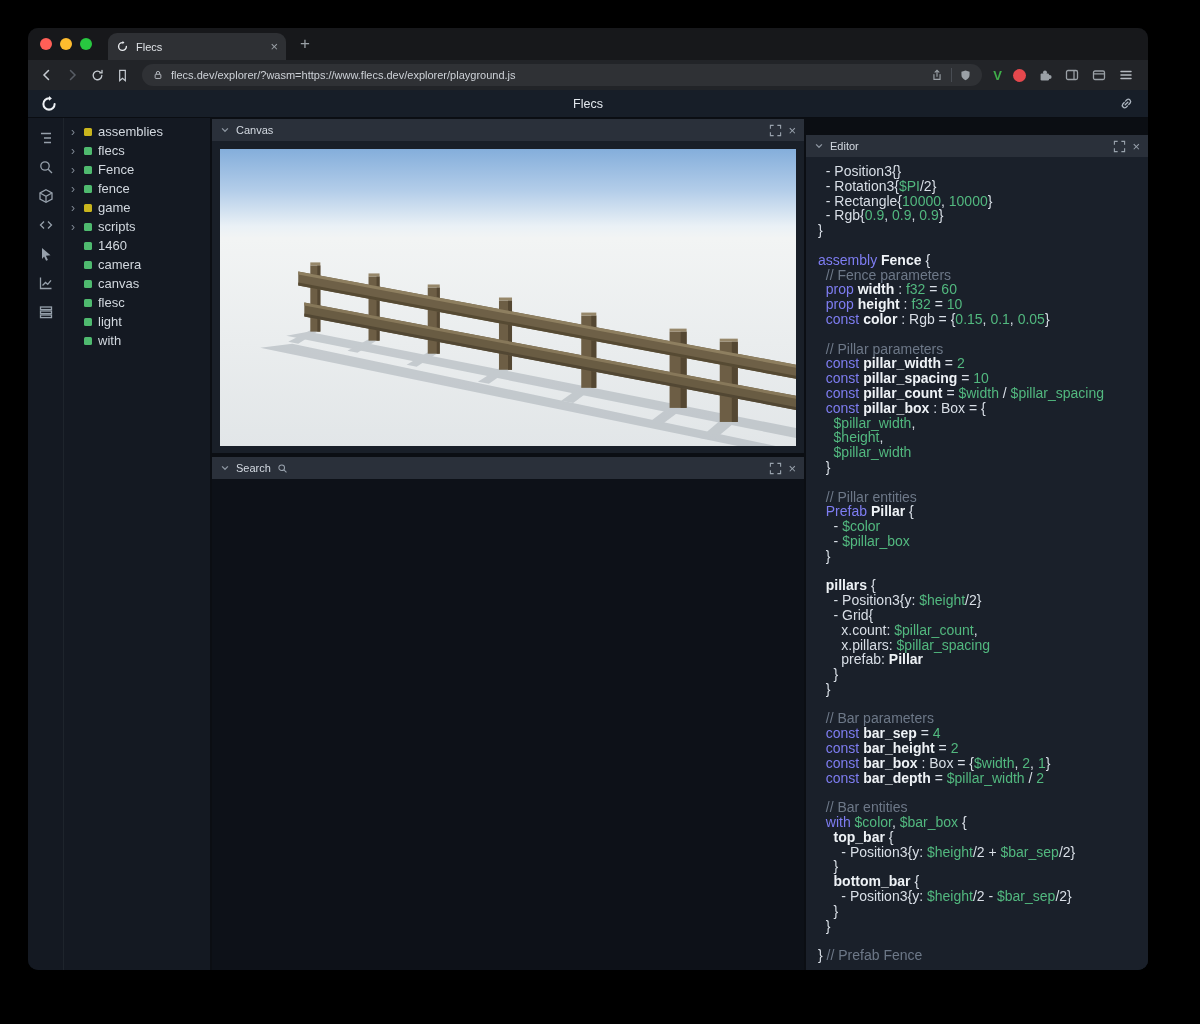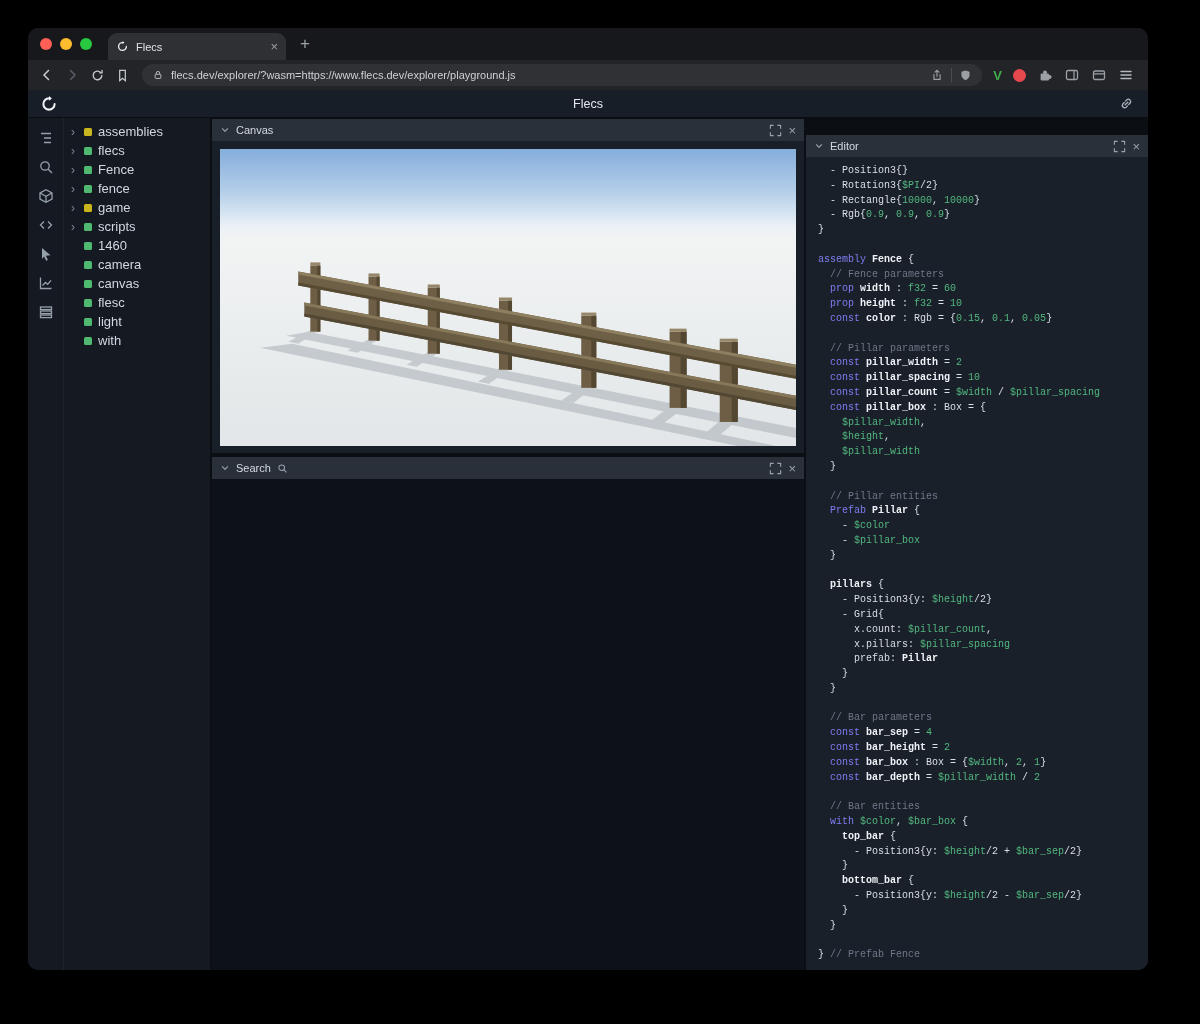--- a/index.html
+++ b/index.html
@@ -67,21 +67,21 @@
   .ph-close { color:#99a2ad; font-size:13px; line-height:1; cursor:pointer; }
   .ph-search { width:11px; height:11px; color:#9aa3ae; }
 
   .canvaspanel { height:334px; flex:none; }
   .canvas-body { flex:1; padding:8px; background:#191f28; }
   .render { width:100%; height:100%; display:block; cursor:grab; }
 
   .search-body { flex:1; background:#0d1118; }
 
   .editor-body { flex:1; background:#1a202a; padding:7px 0 0 12px; overflow:hidden;
-                 font-family:Liberation Mono, monospace; font-size:10px; line-height:14.8px; }
+                 font-family:Liberation Sans, sans-serif; font-size:14px; line-height:14.8px; }
   .code-line { white-space:pre; }
   .tok-p { color:#d9dfe7; }
   .tok-k { color:#7e7df2; }
   .tok-g { color:#52b87f; }
   .tok-c { color:#6d7888; }
   .tok-b { color:#eef2f6; font-weight:bold; }
 </style>
 </head>
 <body>
 

